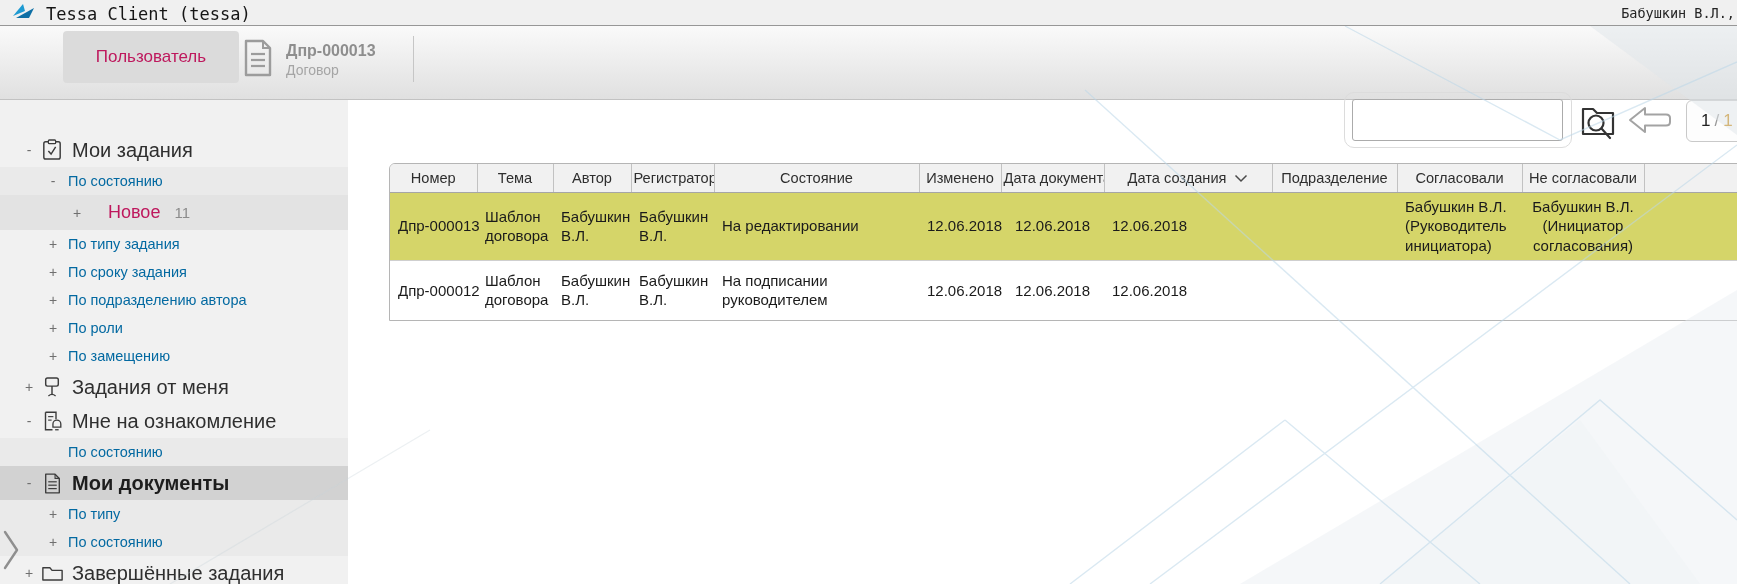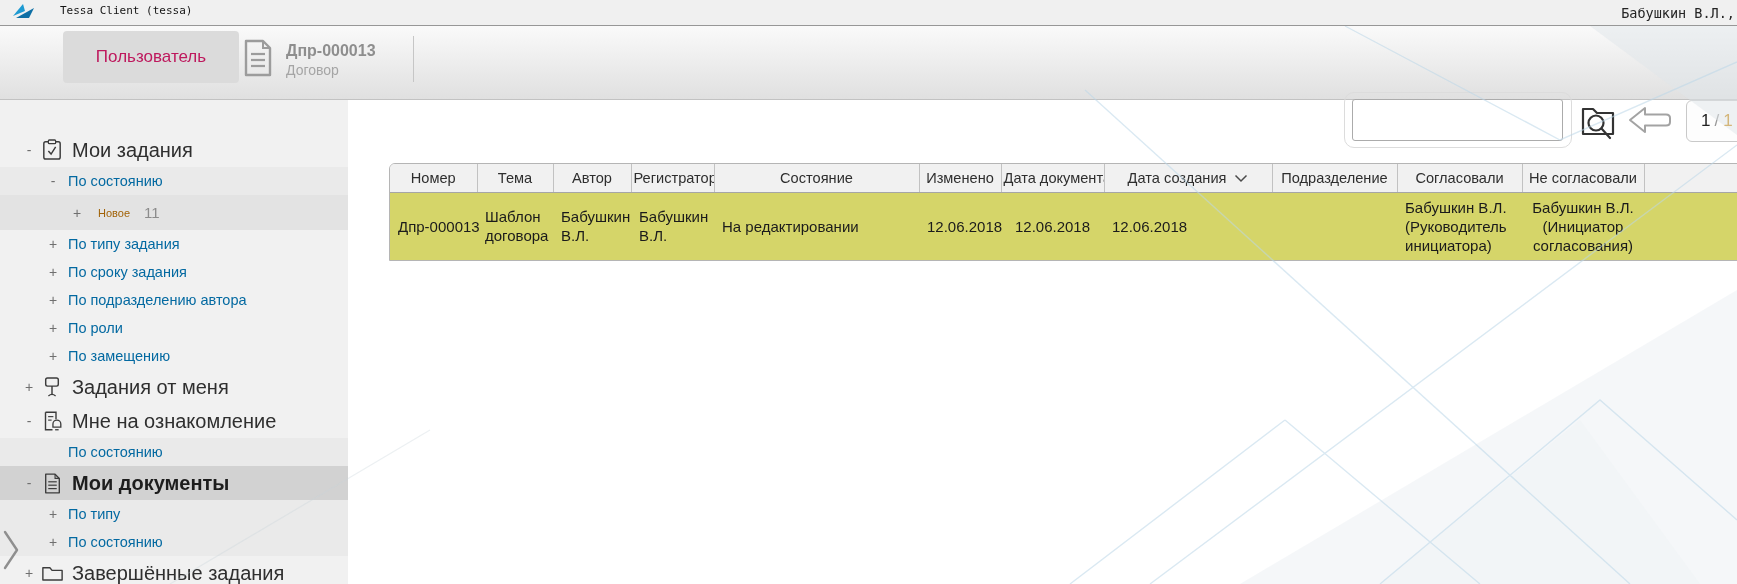--- a/index.html
+++ b/index.html
@@ -4,22 +4,22 @@
 <style>
   *{margin:0;padding:0;box-sizing:border-box}
   html,body{width:1737px;height:584px;overflow:hidden}
   .app{position:relative;width:1737px;height:584px;background:#fff;overflow:hidden;
        font-family:"Liberation Sans",sans-serif}
 
   
   .titlebar{position:absolute;left:0;top:0;width:100%;height:26px;background:#f0f0f0;
             border-bottom:1px solid #979797;z-index:6}
   .logo{position:absolute;left:12px;top:3px}
-  .app-title{position:absolute;left:60px;top:4px;font-family:"DejaVu Sans Mono",monospace;
-             font-size:11px;color:#151515}
+  .app-title{position:absolute;left:46px;top:4px;font-family:"DejaVu Sans Mono",monospace;
+             font-size:17px;color:#151515}
   .user-name{position:absolute;right:2px;top:5px;font-family:"DejaVu Sans Mono",monospace;
              font-size:13.5px;color:#242424}
 
   
   .tabbar{position:absolute;left:0;top:26px;width:100%;height:74px;
           background:linear-gradient(#fafafa,#e0e0e0);border-bottom:1px solid #c2c2c2;z-index:1}
   .tab-user{position:absolute;left:63px;top:5px;width:176px;height:52px;background:#dbdbdb;
             border-radius:4px;display:flex;align-items:center;justify-content:center;
             font-size:17px;color:#be185d;cursor:default}
   .tab-doc{position:absolute;left:243px;top:7px;height:54px;display:flex;align-items:center;gap:13px}
@@ -31,21 +31,21 @@
   .sidebar{position:absolute;left:0;top:100px;width:348px;height:484px;background:#f1f1f1;
            z-index:1;padding-top:33px;overflow:hidden}
   .tree-row{display:flex;align-items:center}
   .lvl0{height:34px}.lvl1{height:28px}.lvl2{height:35px}
   .expander{color:#6f6f6f;font-size:14px;width:14px;text-align:center;flex:none}
   .lvl0 .expander{margin-left:22px}.lvl1 .expander{margin-left:46px}.lvl2 .expander{margin-left:70px}
   .tree-icon{width:24px;margin-left:4px;display:flex;justify-content:center;flex:none}
   .tree-row .label{margin-left:8px;white-space:nowrap}
   .lvl0 .label{font-size:20px;color:#2f2f2f}
   .lvl1 .label{font-size:14.5px;color:#0369a1}
-  .lvl2 .label{font-size:11px;color:#a16207;margin-left:14px}
+  .lvl2 .label{font-size:18px;color:#be185d;margin-left:24px}
   .count{margin-left:14px;font-size:15px;color:#8c8c8c}
   .shaded{background:#eaeaea}
   .lvl2.shaded{background:#e3e3e3}
   .selected{background:#d2d2d2}
   .selected .label{font-weight:bold;color:#1d1d1d}
   .collapse-chevron{position:absolute;left:2px;top:528px;z-index:2;cursor:pointer}
 
   
   .search-outer{position:absolute;left:1344px;top:92px;width:228px;height:56px;
                 border:1px solid #dcdcdc;border-radius:10px;z-index:2}
@@ -275,20 +275,34 @@
             <td style="text-align: left;">Бабушкин В.Л.</td>
             <td style="text-align: left;">На редактировании</td>
             <td style="text-align: center;">12.06.2018</td>
             <td style="text-align: center;">12.06.2018</td>
             <td style="text-align: left;">12.06.2018</td>
             <td style="text-align: left;"></td>
             <td style="text-align: left;">Бабушкин В.Л. (Руководитель инициатора)</td>
             <td style="text-align: center;">Бабушкин В.Л. (Инициатор согласования)</td>
             <td></td>
           </tr>
+          <tr>
+            <td style="text-align: center;">Дпр-000012</td>
+            <td style="text-align: left;">Шаблон договора</td>
+            <td style="text-align: left;">Бабушкин В.Л.</td>
+            <td style="text-align: left;">Бабушкин В.Л.</td>
+            <td style="text-align: left;">На подписании руководителем</td>
+            <td style="text-align: center;">12.06.2018</td>
+            <td style="text-align: center;">12.06.2018</td>
+            <td style="text-align: left;">12.06.2018</td>
+            <td style="text-align: left;"></td>
+            <td style="text-align: left;"></td>
+            <td style="text-align: left;"></td>
+            <td></td>
+          </tr>
         </tbody>
     </table>
   </div>
 
   <svg class="watermark" width="1737" height="584" viewBox="0 0 1737 584">
     <polygon points="1555,0 1737,0 1737,135" fill="#dfe5ea" opacity="0.5"></polygon>
     <polygon points="1240,584 1737,290 1737,584" fill="#e9eef2" opacity="0.45"></polygon>
     <polygon points="1380,584 1580,420 1700,584" fill="#f0f3f5" opacity="0.5"></polygon>
     <g fill="none" stroke="#bcd7e8" stroke-width="1.4" opacity="0.55">
       <path d="M1085,90 L1630,584"></path>

